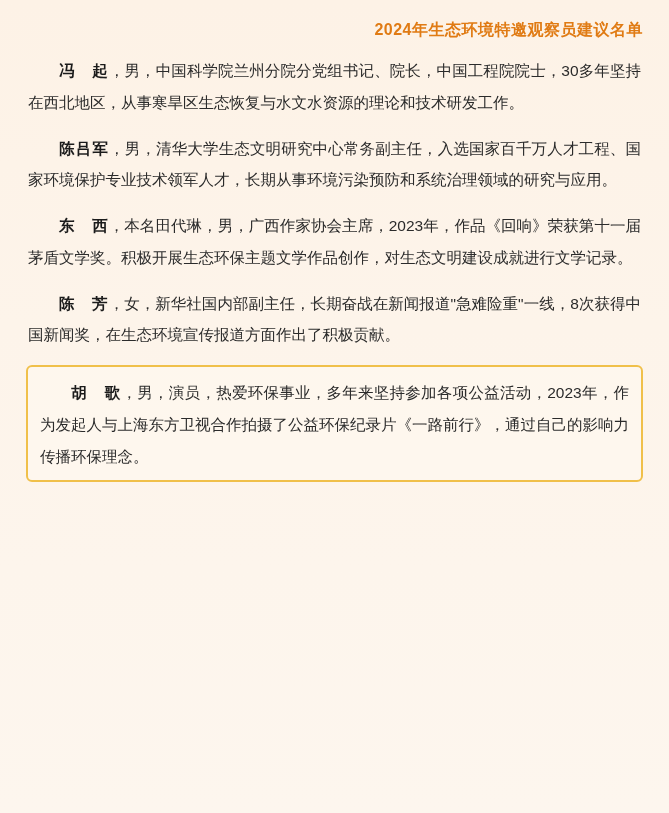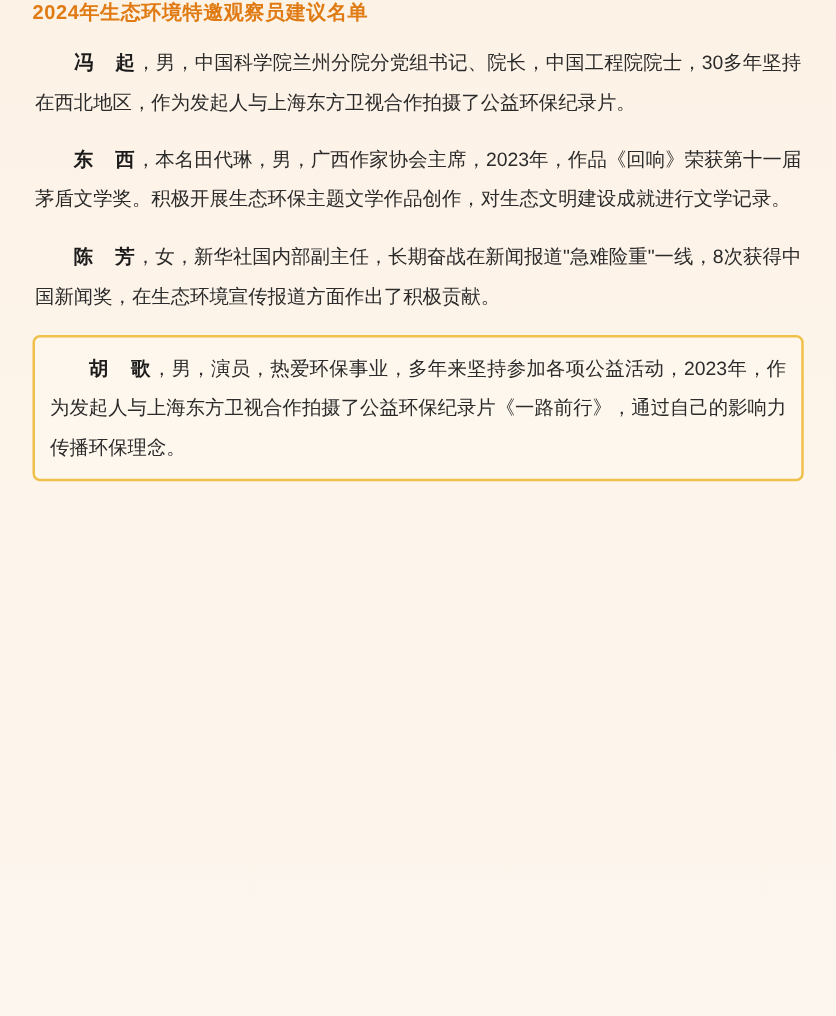--- a/index.html
+++ b/index.html
@@ -15,25 +15,26 @@
   }
   .page {
     position: relative;
     width: 669px;
     height: 813px;
     background: linear-gradient(180deg, #fdf2e6 0%, #fdf4ea 40%, #fdf6ee 100%);
     box-sizing: border-box;
     padding: 0 26px;
   }
   .doc-title {
-    text-align: left;
+    text-align: right;
     color: #e07b14;
     font-size: 16px;
     font-weight: bold;
     letter-spacing: 0.5px;
+    padding-top: 20px;
     padding-bottom: 14px;
   }
   .entry {
     font-size: 15.5px;
     line-height: 2.05;
     color: #2b2b2b;
     text-align: justify;
     text-justify: inter-ideograph;
     margin: 0 0 14px 0;
     padding: 0 2px;
@@ -55,18 +56,19 @@
     display: inline-block;
     width: 2em;
   }
 </style>
 </head>
 <body>
 
 <div class="page">
   <div class="doc-title">2024年生态环境特邀观察员建议名单</div>
   <div id="entries">
-      <p class="entry"><span class="indent"></span><span class="name">冯　起</span><span class="body">，男，中国科学院兰州分院分党组书记、院长，中国工程院院士，30多年坚持在西北地区，作为发起人与上海东方卫视合作拍摄了公益环保纪录片。</span></p>
+      <p class="entry"><span class="indent"></span><span class="name">冯　起</span><span class="body">，男，中国科学院兰州分院分党组书记、院长，中国工程院院士，30多年坚持在西北地区，从事寒旱区生态恢复与水文水资源的理论和技术研发工作。</span></p>
+      <p class="entry"><span class="indent"></span><span class="name">陈吕军</span><span class="body">，男，清华大学生态文明研究中心常务副主任，入选国家百千万人才工程、国家环境保护专业技术领军人才，长期从事环境污染预防和系统治理领域的研究与应用。</span></p>
       <p class="entry"><span class="indent"></span><span class="name">东　西</span><span class="body">，本名田代琳，男，广西作家协会主席，2023年，作品《回响》荣获第十一届茅盾文学奖。积极开展生态环保主题文学作品创作，对生态文明建设成就进行文学记录。</span></p>
       <p class="entry"><span class="indent"></span><span class="name">陈　芳</span><span class="body">，女，新华社国内部副主任，长期奋战在新闻报道"急难险重"一线，8次获得中国新闻奖，在生态环境宣传报道方面作出了积极贡献。</span></p>
       <p class="entry highlight"><span class="indent"></span><span class="name">胡　歌</span><span class="body">，男，演员，热爱环保事业，多年来坚持参加各项公益活动，2023年，作为发起人与上海东方卫视合作拍摄了公益环保纪录片《一路前行》，通过自己的影响力传播环保理念。</span></p>
     </div>
 </div>
 
 </body></html>

